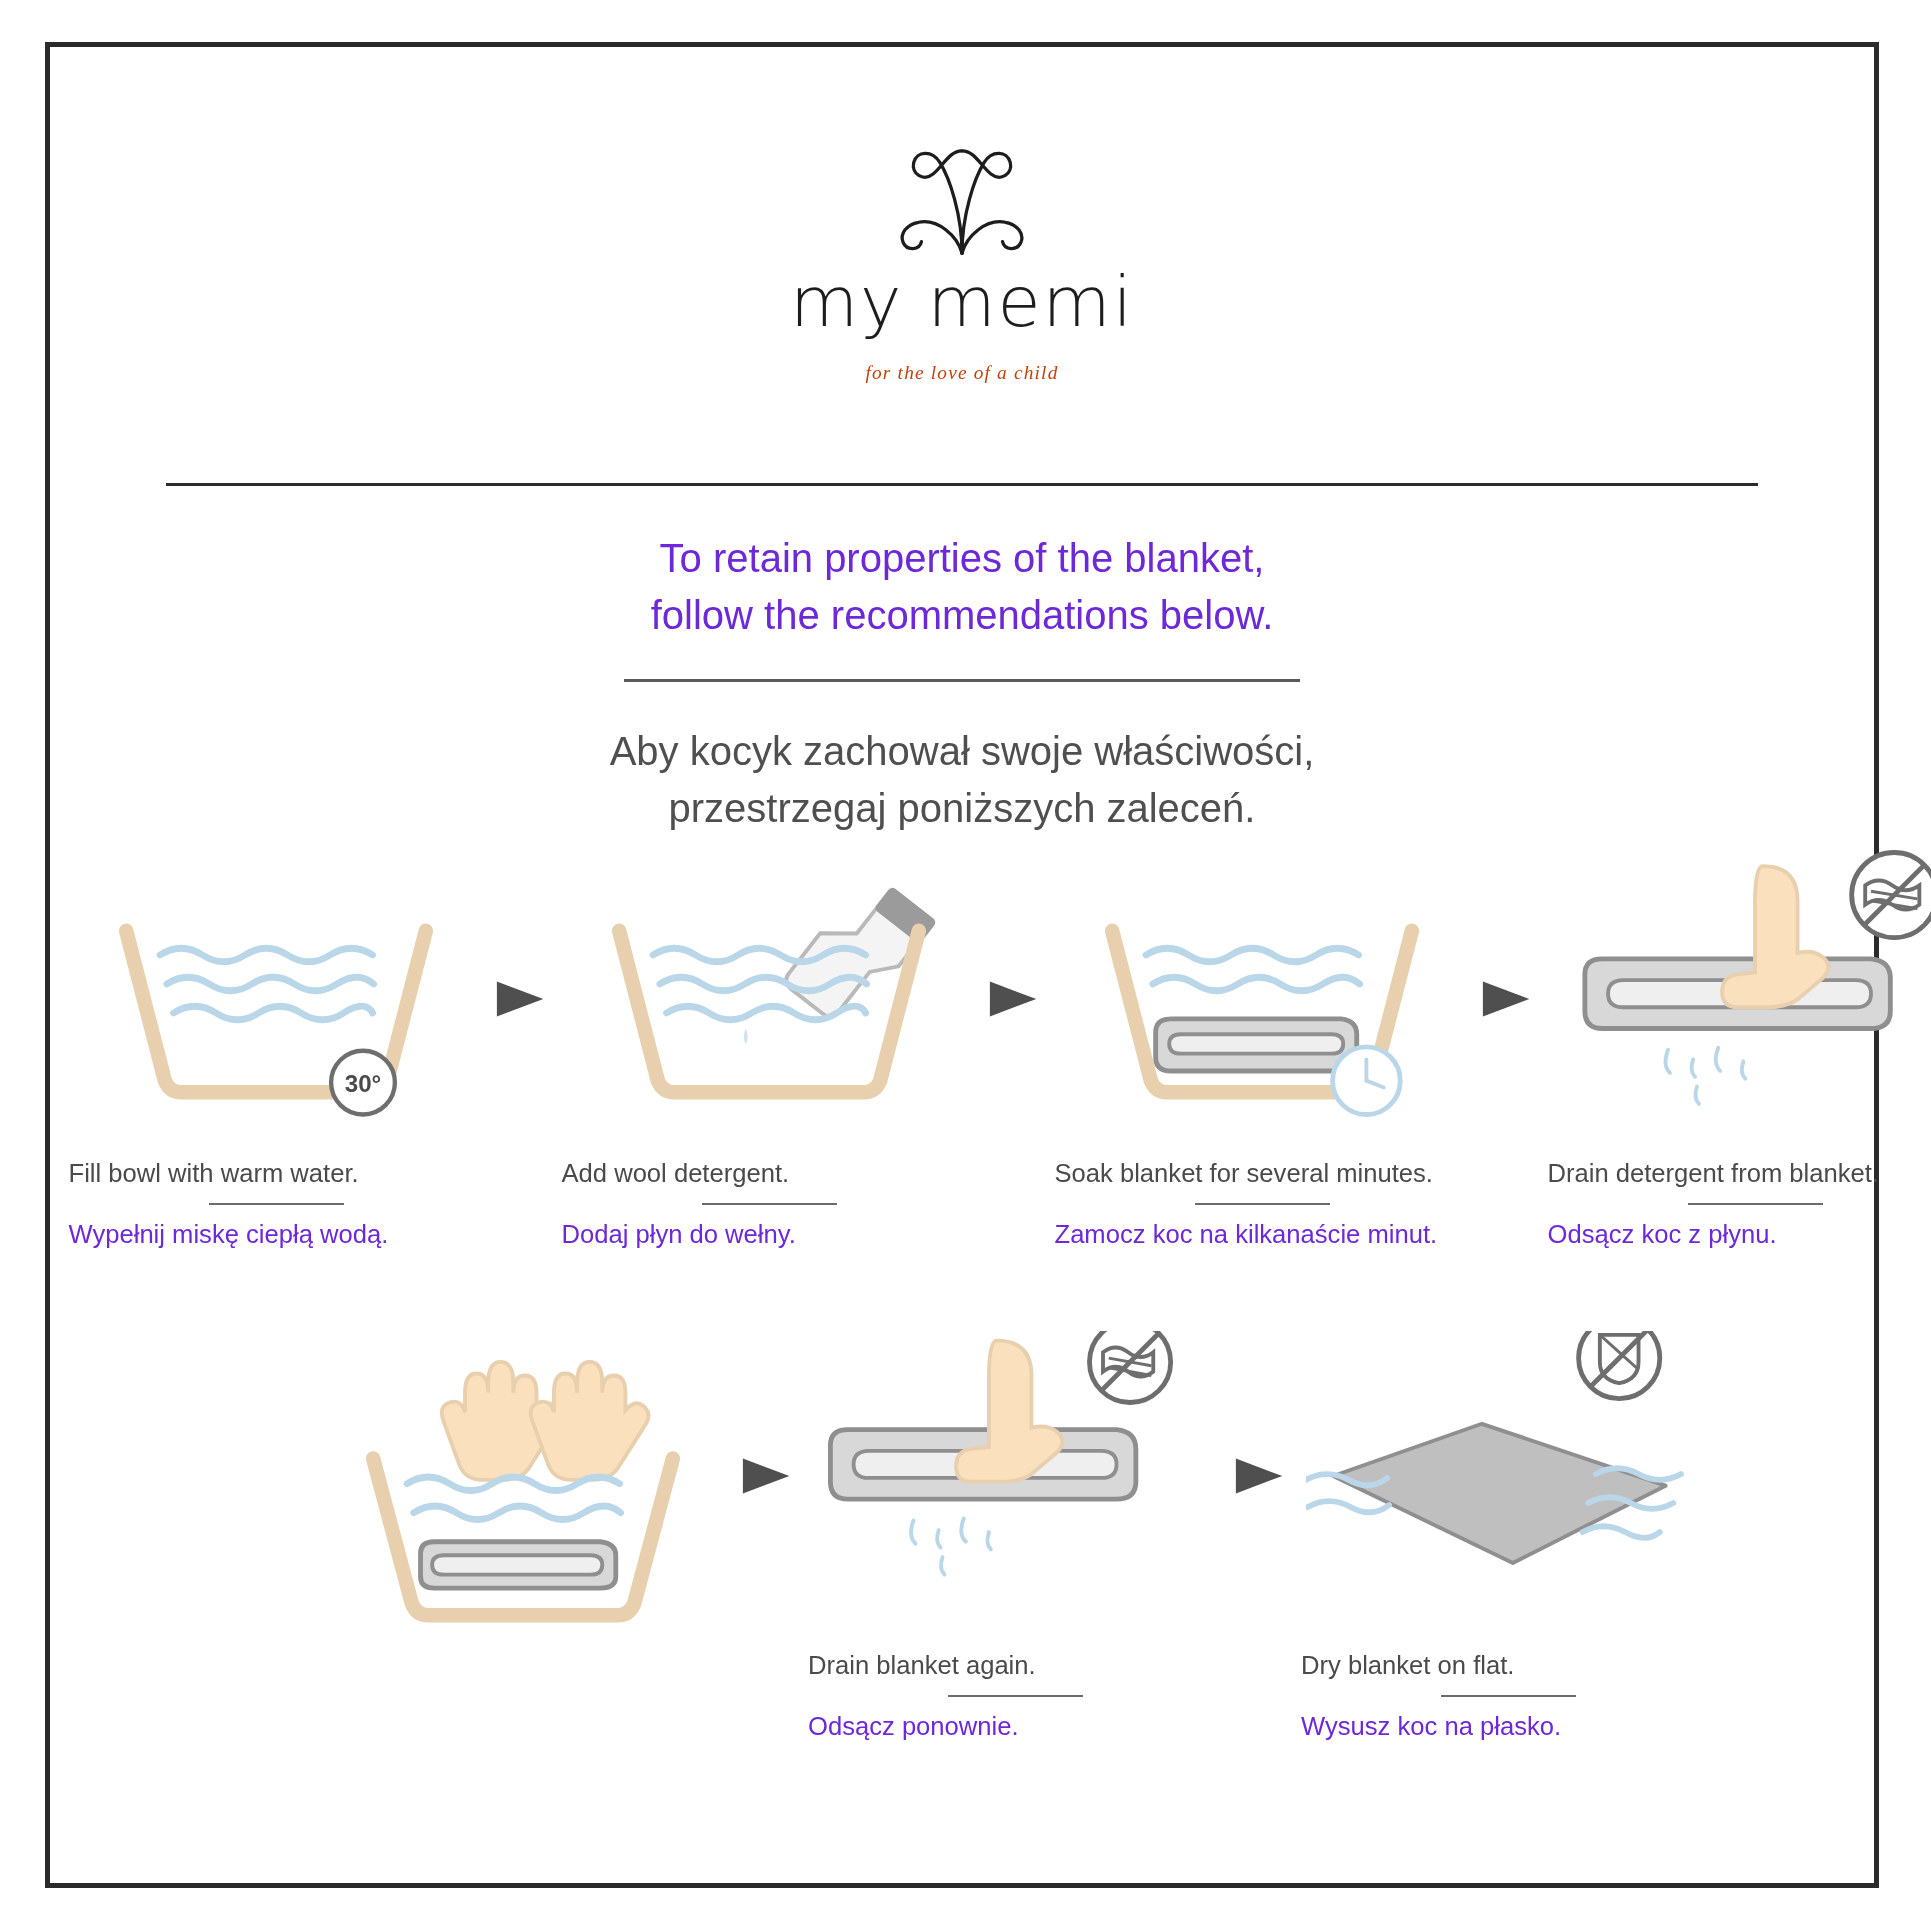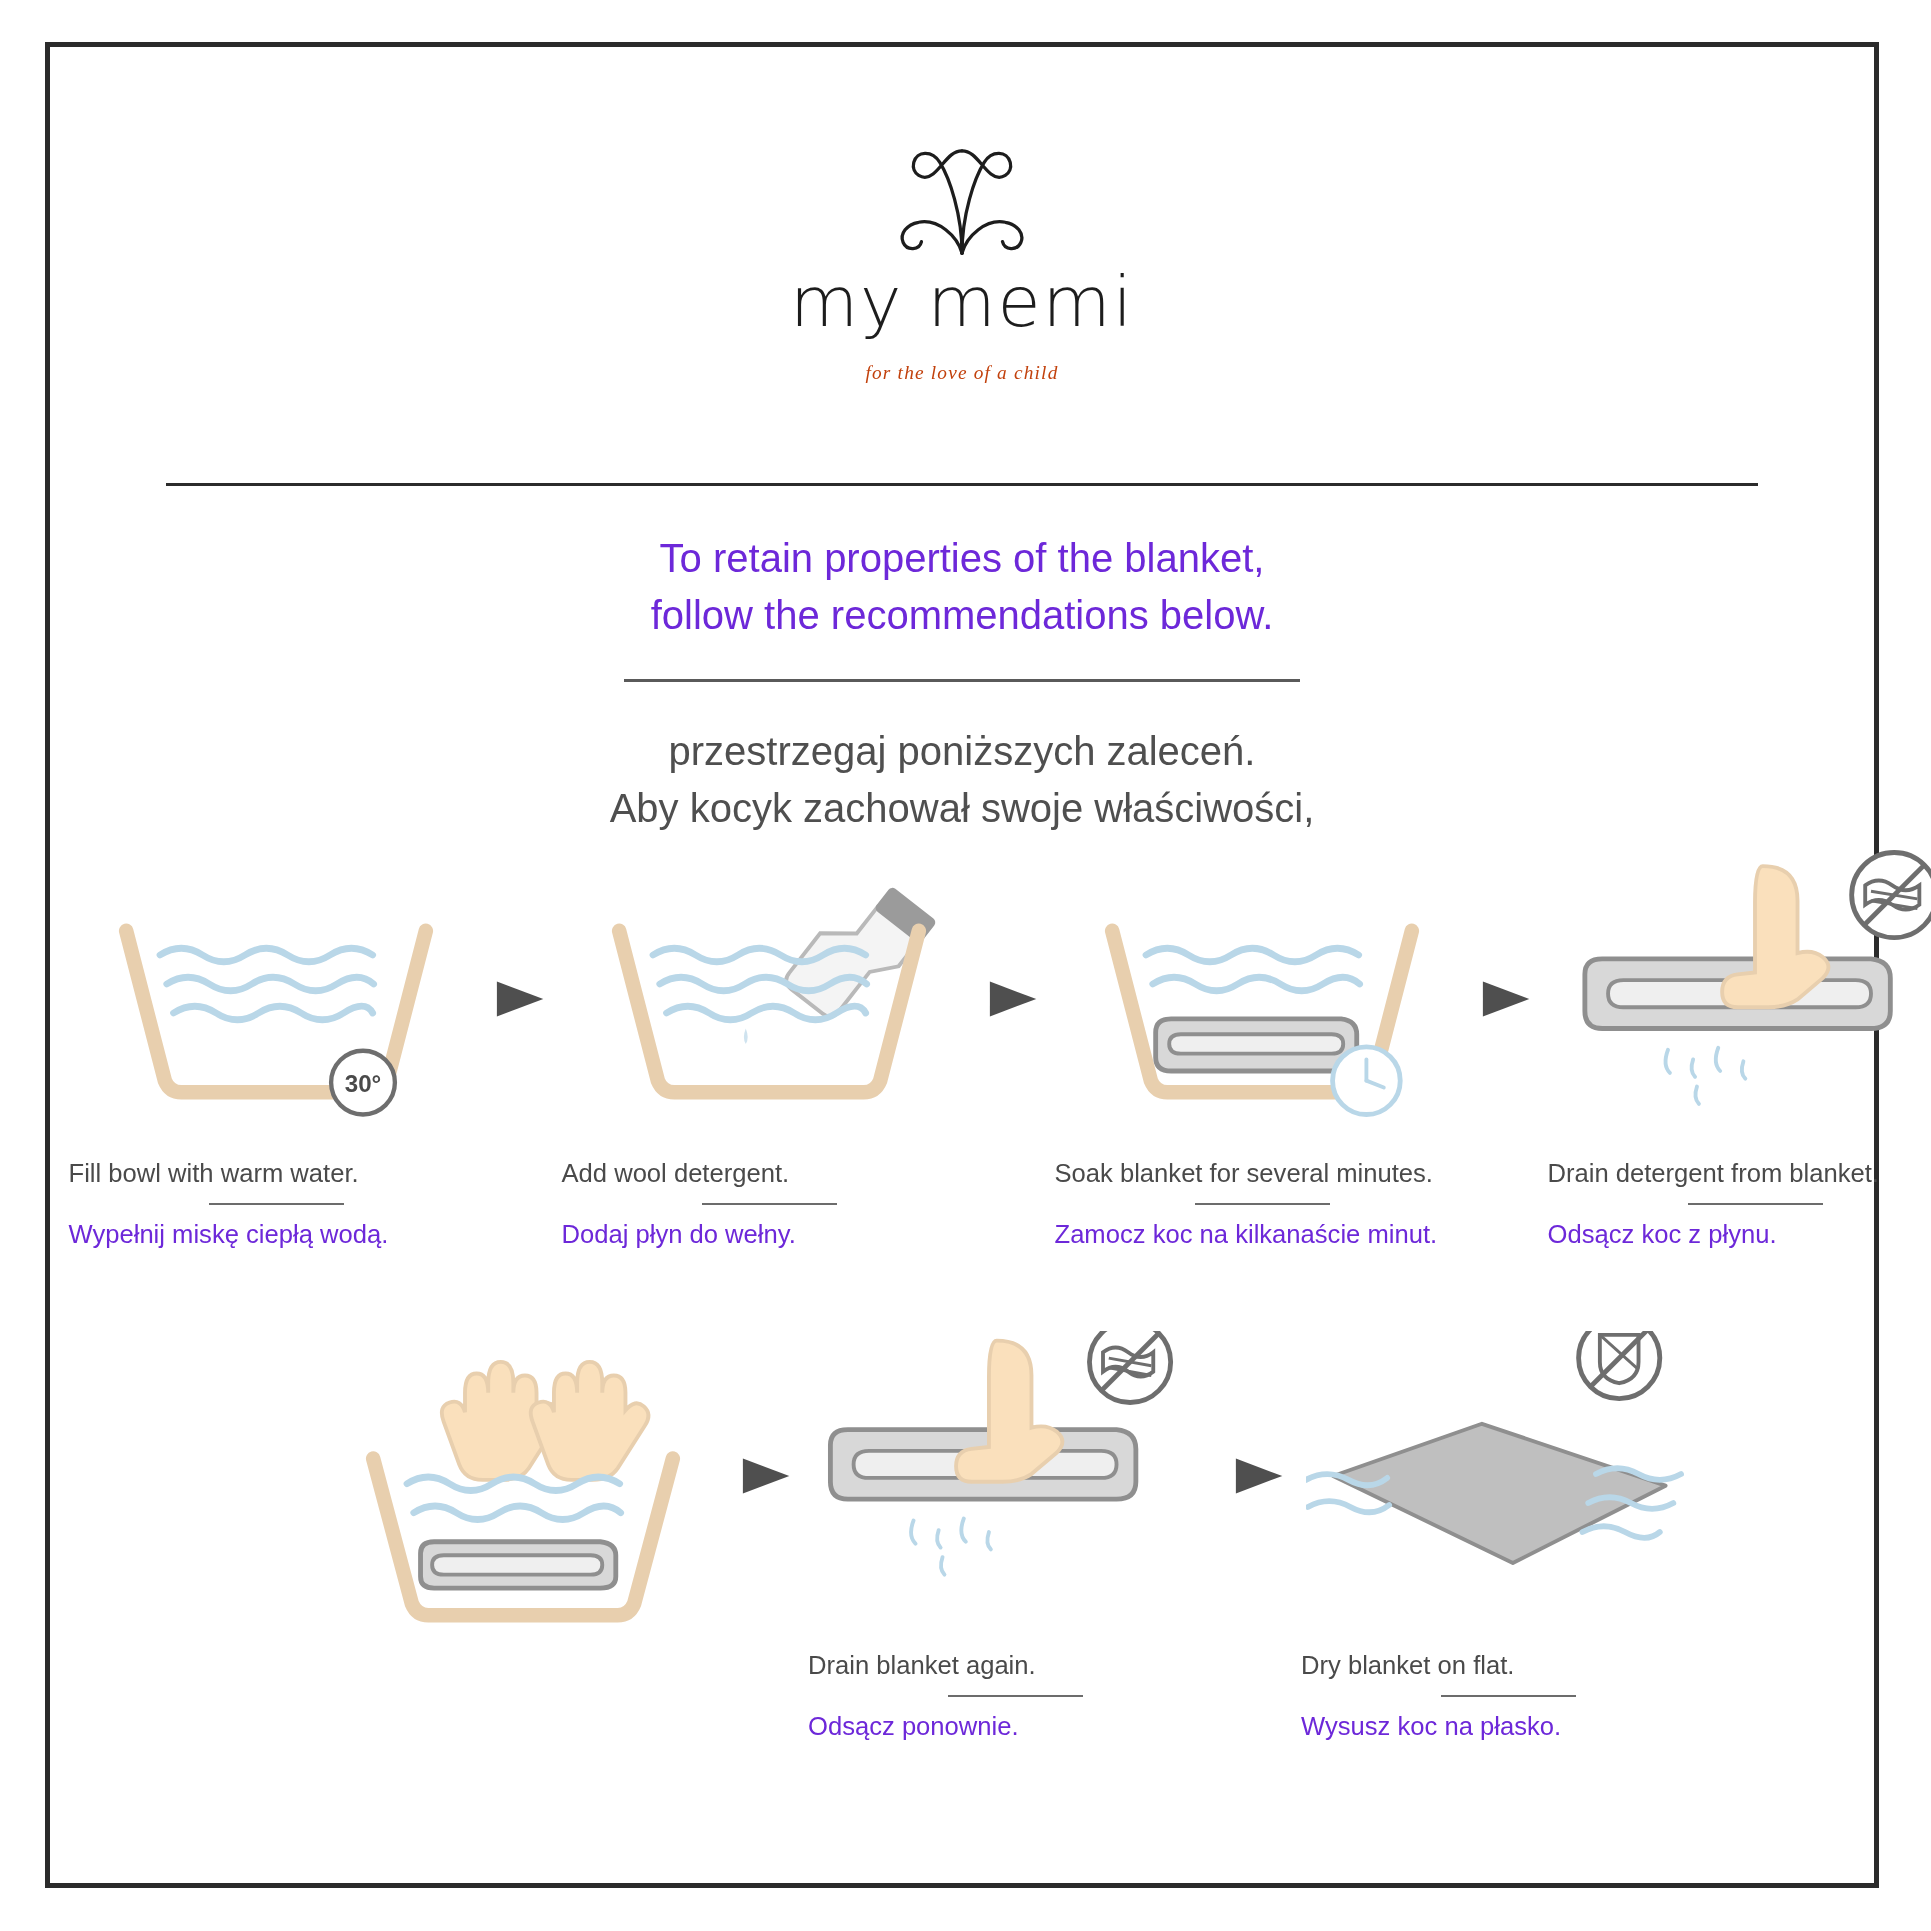--- a/index.html
+++ b/index.html
@@ -178,22 +178,22 @@
     <div class="header-rule"></div>
 
     <div class="intro-en">
       <div>To retain properties of the blanket,</div>
       <div>follow the recommendations below.</div>
     </div>
 
     <div class="intro-rule"></div>
 
     <div class="intro-pl">
+      <div>Aby kocyk zachował swoje właściwości,</div>
       <div>przestrzegaj poniższych zaleceń.</div>
-      <div>Aby kocyk zachował swoje właściwości,</div>
     </div>
 
     <div class="row row-1">
 
       <div class="step">
         <div class="step-art">
           <svg width="406" height="319" viewBox="0 0 420 330">
 
             <path d="M55 95 L95 250 Q100 262 112 262 L308 262 Q320 262 325 250 L365 95" fill="none" stroke="#e8cfae" stroke-width="15" stroke-linecap="round" stroke-linejoin="round"></path>
 

